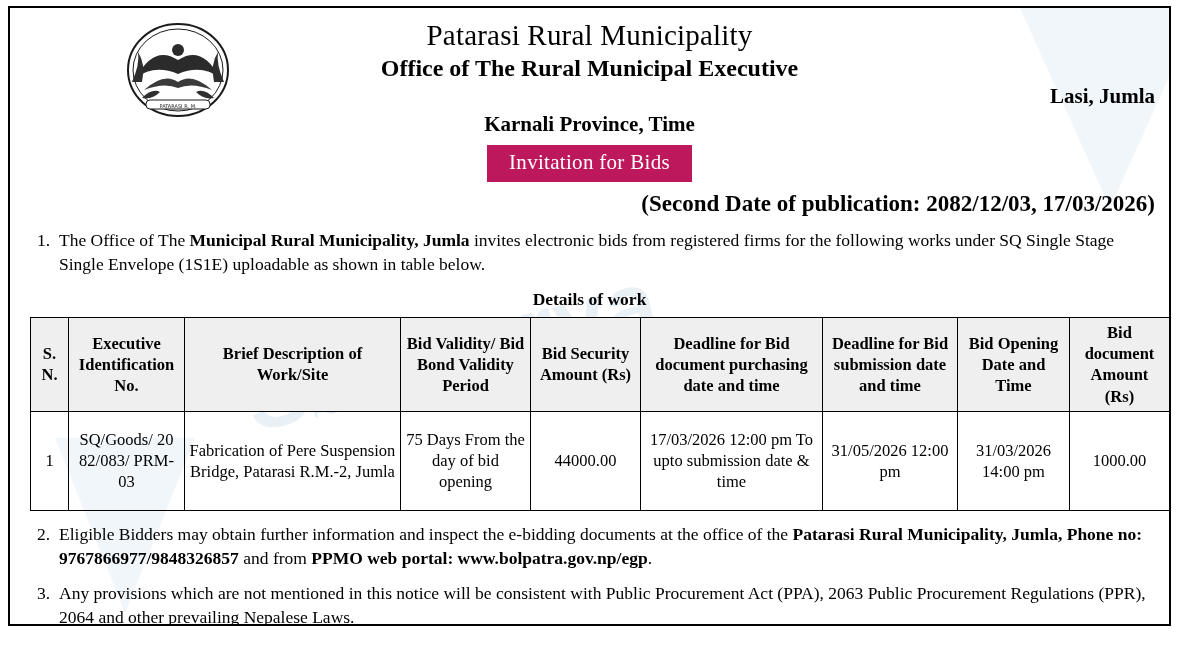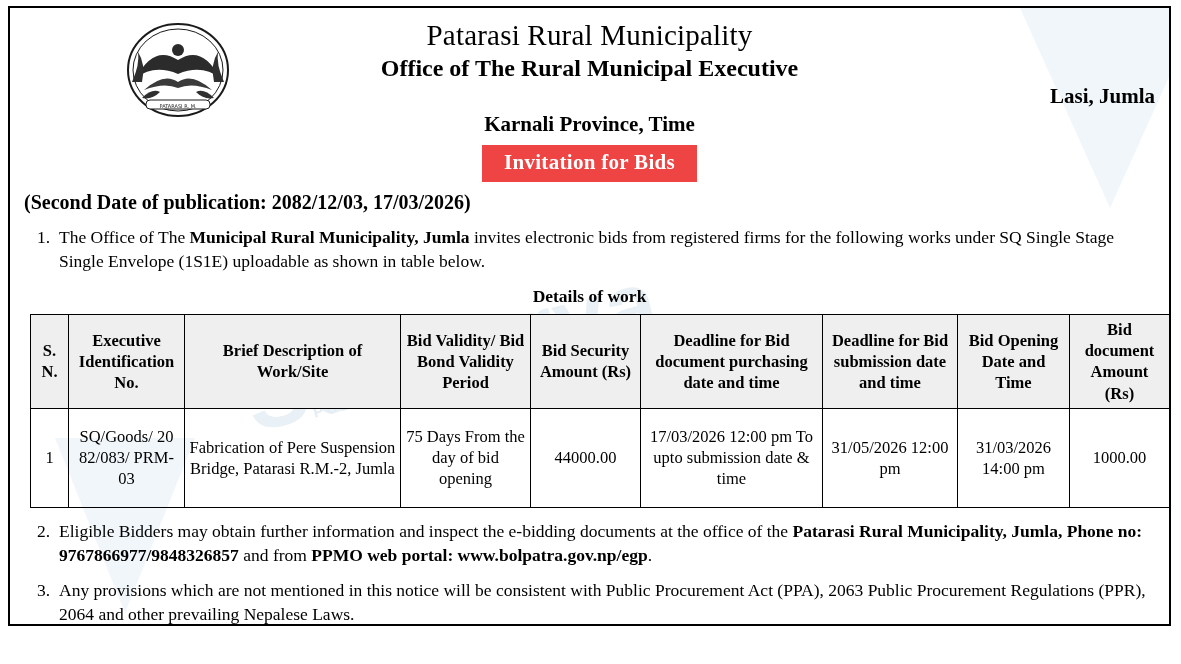--- a/index.html
+++ b/index.html
@@ -116,32 +116,32 @@
     font-size: 21px;
     font-weight: bold;
     line-height: 1.3;
   }
   .ifb-wrap {
     margin-top: 7px;
     text-align: center;
   }
   .ifb {
     display: inline-block;
-    background: #ef4444;
+    background: #be185d;
     color: #fff;
     font-size: 21px;
-    font-weight: bold;
+    font-weight: normal;
     padding: 5px 22px 7px 22px;
     letter-spacing: .3px;
   }
   .pubdate {
     margin-top: 9px;
-    font-size: 20px;
-    font-weight: bold;
-    text-align: left;
+    font-size: 23px;
+    font-weight: bold;
+    text-align: right;
   }
 
   
   .para {
     display: flex;
     margin-top: 11px;
     font-size: 17.5px;
     line-height: 1.38;
   }
   .para .num {

